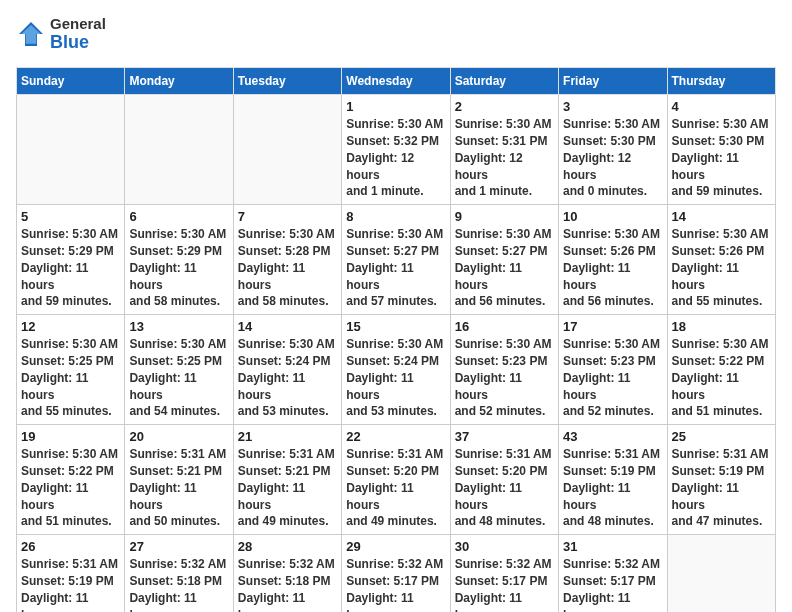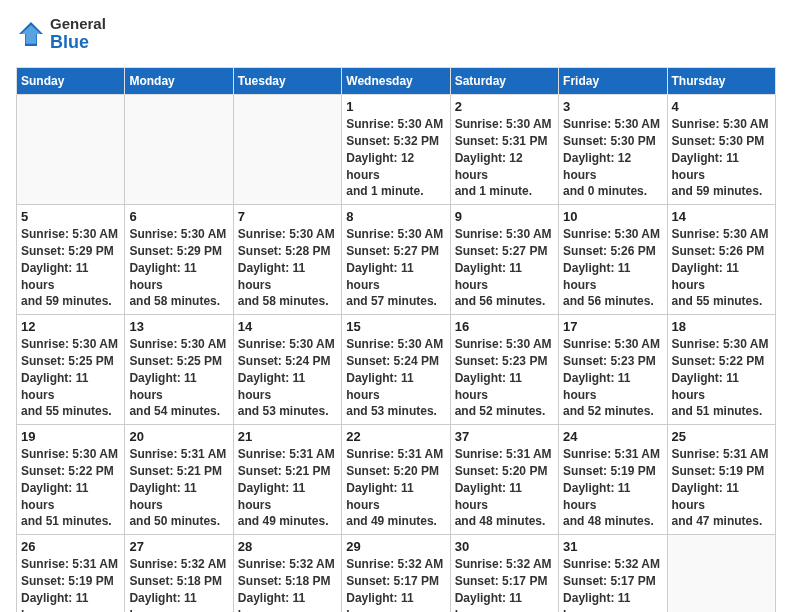--- a/index.html
+++ b/index.html
@@ -223,21 +223,21 @@
         </td>
         <td>
           <span class="day-num">22</span>
           <div class="day-info">Sunrise: 5:31 AM<br>Sunset: 5:20 PM<br>Daylight: 11 hours<br>and 49 minutes.</div>
         </td>
         <td>
           <span class="day-num">37</span>
           <div class="day-info">Sunrise: 5:31 AM<br>Sunset: 5:20 PM<br>Daylight: 11 hours<br>and 48 minutes.</div>
         </td>
         <td>
-          <span class="day-num">24</span>
+          <span class="day-num">43</span>
           <div class="day-info">Sunrise: 5:31 AM<br>Sunset: 5:19 PM<br>Daylight: 11 hours<br>and 48 minutes.</div>
         </td>
         <td>
           <span class="day-num">25</span>
           <div class="day-info">Sunrise: 5:31 AM<br>Sunset: 5:19 PM<br>Daylight: 11 hours<br>and 47 minutes.</div>
         </td>
       </tr>
       <tr class="week-row">
         <td>
           <span class="day-num">26</span>

